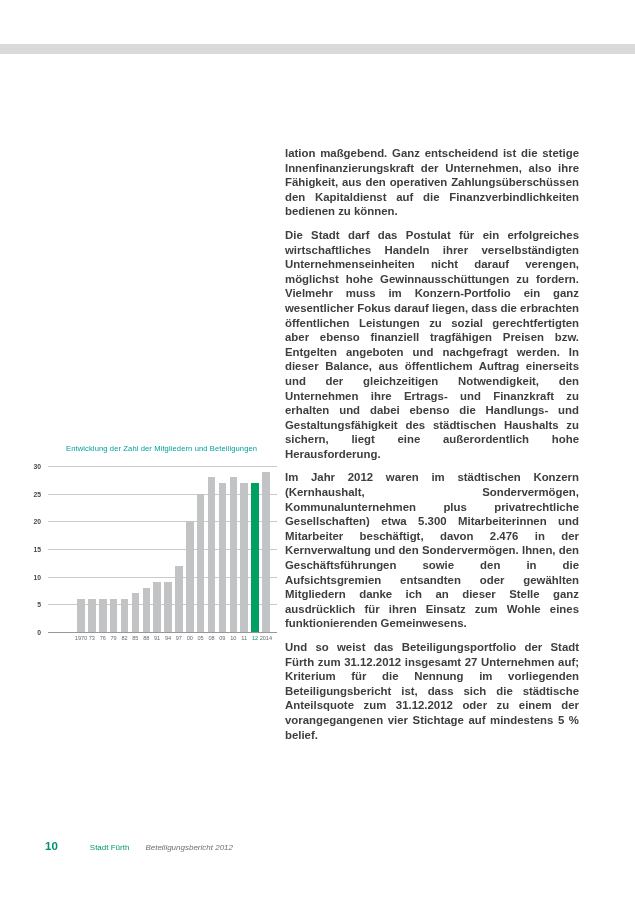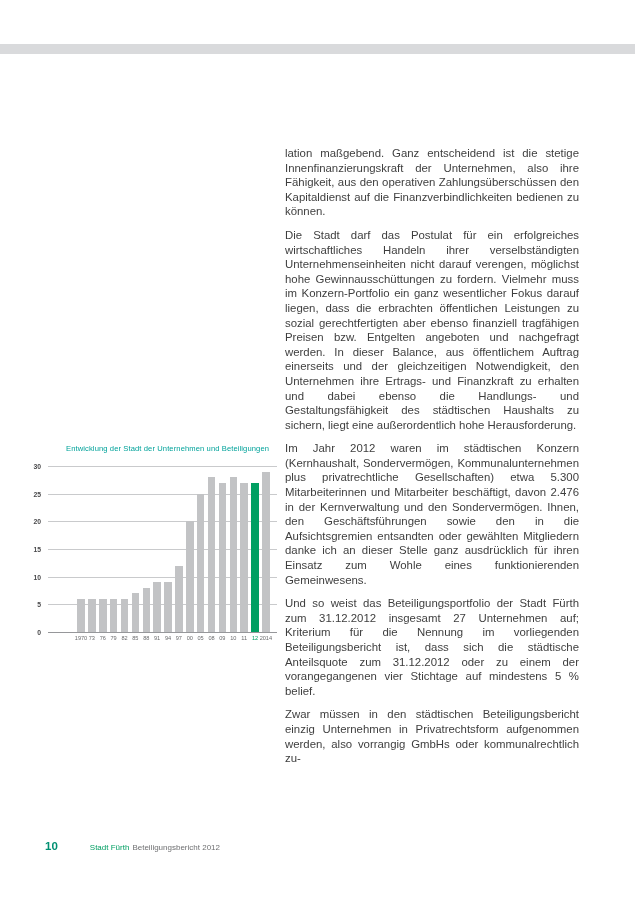--- a/index.html
+++ b/index.html
@@ -11,20 +11,21 @@
     overflow:hidden;
   }
   
   .top-band{position:absolute;left:0;top:44px;width:635px;height:10px;background:#d9dadc;}
 
   
   .text-col{
     position:absolute;left:285px;top:146px;width:294px;
     font-size:11.4px;line-height:14.6px;color:#3e3e3e;
     text-align:justify;
+    font-weight:bold;
   }
   .text-col p{margin:0 0 9px 0;}
 
   
   .chart-title{
     position:absolute;left:66px;top:444px;
     font-size:7.6px;color:#00a29a;letter-spacing:.1px;white-space:nowrap;
   }
   .chart-plot{
     position:absolute;left:48px;top:466px;width:229px;height:166px;
@@ -43,30 +44,30 @@
   .bar{width:7.5px;}
   .xtick{
     position:absolute;top:100%;margin-top:3px;left:50%;transform:translateX(-50%);
     font-size:5.6px;color:#6a6b6d;white-space:nowrap;
   }
 
   
   .footer{position:absolute;left:45px;top:840px;display:flex;align-items:baseline;}
   .page-num{font-size:11.5px;font-weight:bold;color:#009072;}
   .footer-brand{margin-left:32px;font-size:8px;font-weight:normal;color:#009e62;}
-  .footer-title{margin-left:3px;font-size:8px;color:#6f7072;}
+  .footer-title{margin-left:16px;font-size:8px;color:#6f7072;font-style:italic;}
 </style>
 </head>
 <body>
 
 <div id="page">
 
   <div class="top-band"></div>
 
-  <div class="chart-title">Entwicklung der Stadt der Unternehmen und Beteiligungen</div>
+  <div class="chart-title">Entwicklung der Zahl der Mitgliedern und Beteiligungen</div>
 
   <div class="chart-plot">
     <div class="bars">
         <div class="bar-cell">
           <div class="bar" style="height: 33.2px; background: rgb(194, 195, 197);"></div>
           <div class="xtick">1970</div>
         </div>
         <div class="bar-cell">
           <div class="bar" style="height: 33.2px; background: rgb(194, 195, 197);"></div>
           <div class="xtick">73</div>
@@ -150,21 +151,20 @@
       <div class="ytick" style="top: 27.6667px;">25</div>
       <div class="gridline" style="top: 0px;"></div>
       <div class="ytick" style="top: 0px;">30</div>
     </div>
 
   <div class="text-col">
     <p>lation maßgebend. Ganz entscheidend ist die stetige Innenfinanzierungskraft der Unternehmen, also ihre Fähigkeit, aus den operativen Zahlungsüberschüssen den Kapitaldienst auf die Finanzverbindlichkeiten bedienen zu können.</p>
     <p>Die Stadt darf das Postulat für ein erfolgreiches wirtschaftliches Handeln ihrer verselbständigten Unternehmenseinheiten nicht darauf verengen, möglichst hohe Gewinnausschüttungen zu fordern. Vielmehr muss im Konzern-Portfolio ein ganz wesentlicher Fokus darauf liegen, dass die erbrachten öffentlichen Leistungen zu sozial gerechtfertigten aber ebenso finanziell tragfähigen Preisen bzw. Entgelten angeboten und nachgefragt werden. In dieser Balance, aus öffentlichem Auftrag einerseits und der gleichzeitigen Notwendigkeit, den Unternehmen ihre Ertrags- und Finanzkraft zu erhalten und dabei ebenso die Handlungs- und Gestaltungsfähigkeit des städtischen Haushalts zu sichern, liegt eine außerordentlich hohe Herausforderung.</p>
     <p>Im Jahr 2012 waren im städtischen Konzern (Kernhaushalt, Sondervermögen, Kommunalunternehmen plus privatrechtliche Gesellschaften) etwa 5.300 Mitarbeiterinnen und Mitarbeiter beschäftigt, davon 2.476 in der Kernverwaltung und den Sondervermögen. Ihnen, den Geschäftsführungen sowie den in die Aufsichtsgremien entsandten oder gewählten Mitgliedern danke ich an dieser Stelle ganz ausdrücklich für ihren Einsatz zum Wohle eines funktionierenden Gemeinwesens.</p>
     <p>Und so weist das Beteiligungsportfolio der Stadt Fürth zum 31.12.2012 insgesamt 27 Unternehmen auf; Kriterium für die Nennung im vorliegenden Beteiligungsbericht ist, dass sich die städtische Anteilsquote zum 31.12.2012 oder zu einem der vorangegangenen vier Stichtage auf mindestens 5 % belief.</p>
-    <p>Zwar müssen in den städtischen Beteiligungsbericht einzig Unternehmen in Privatrechtsform aufgenommen werden, also vorrangig GmbHs oder kommunalrechtlich zu-</p>
   </div>
 
   <div class="footer">
     <span class="page-num">10</span>
     <span class="footer-brand">Stadt Fürth</span>
     <span class="footer-title">Beteiligungsbericht 2012</span>
   </div>
 
 </div>
 

